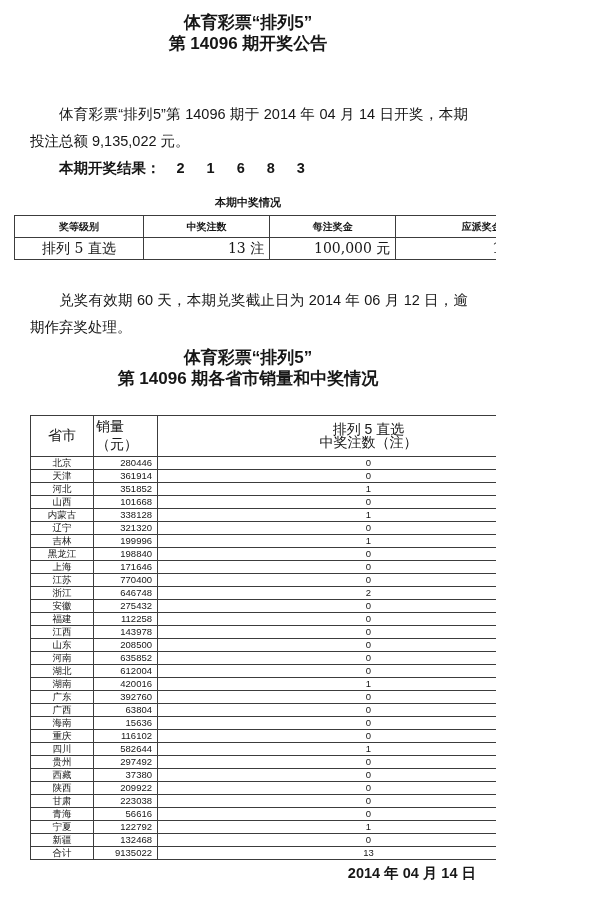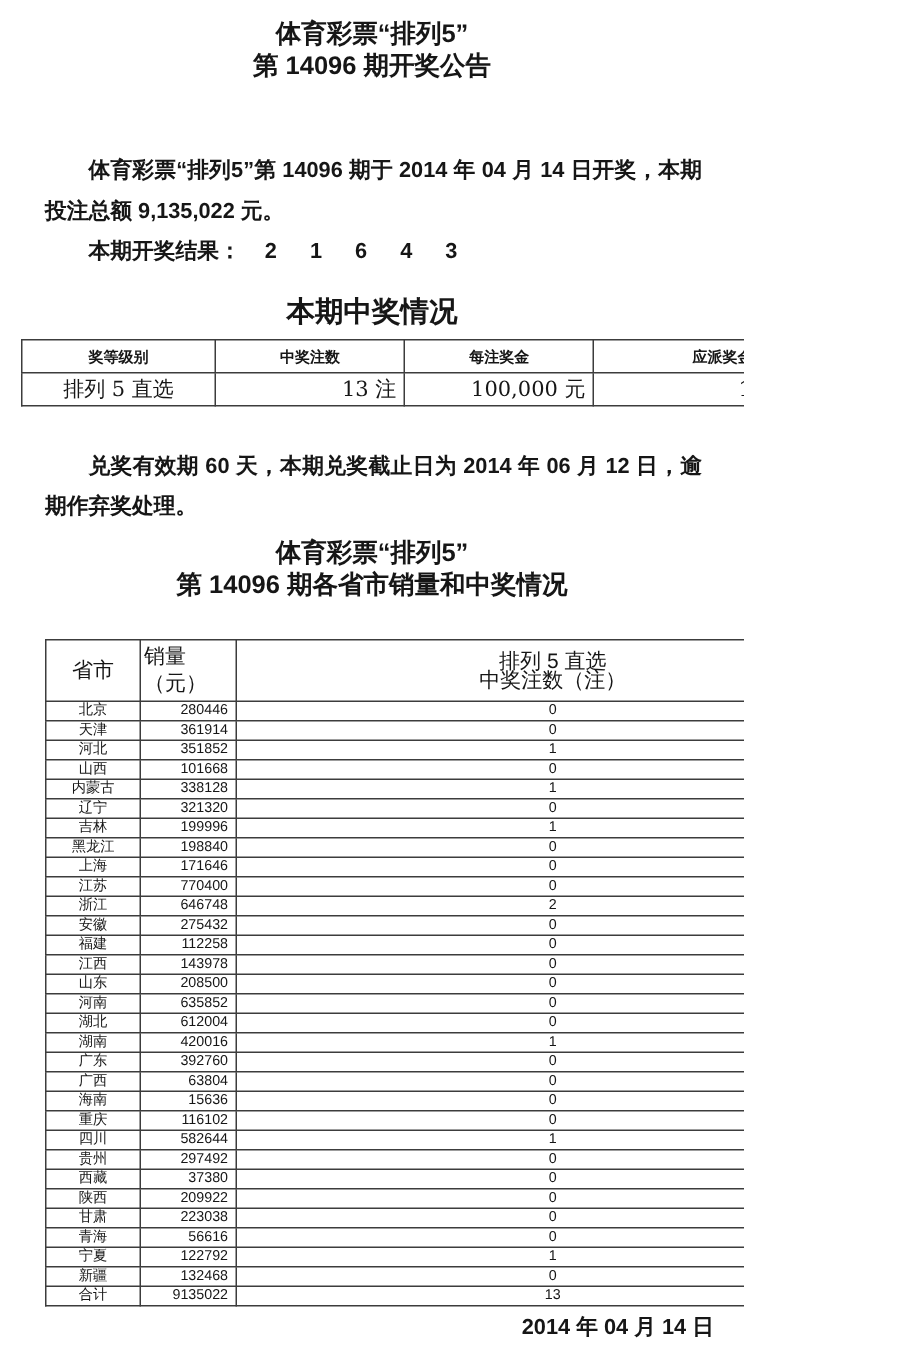--- a/index.html
+++ b/index.html
@@ -4,28 +4,28 @@
 <style>
   html, body { margin: 0; padding: 0; background: #ffffff; }
   .page {
     width: 496px; height: 902px; background: #ffffff; color: #161616;
     font-family: "Liberation Sans", sans-serif; overflow: hidden; position: relative;
   }
   .title { text-align: center; font-size: 17px; font-weight: 700; line-height: 21px; }
   .title-block1 { padding-top: 12px; }
   .title-block2 { margin-top: 6px; }
   .para {
-    margin: 0 28px 0 30px; font-size: 14.5px; font-weight: 700;
+    margin: 0 28px 0 30px; font-size: 14.5px; font-weight: 400;
     line-height: 27px; text-indent: 2em; text-align: justify;
   }
   .intro { margin-top: 47px; }
   .redeem { margin-top: 27px; }
   .result-line { margin: 0 28px 0 30px; font-size: 14.5px; font-weight: 700; line-height: 27px; text-indent: 2em; }
   .result-value { letter-spacing: 9px; margin-left: 16px; }
-  .tbl-caption { text-align: center; font-size: 19px; font-weight: 700; margin-top: 13px; margin-bottom: 5px; }
+  .tbl-caption { text-align: center; font-size: 11px; font-weight: 700; margin-top: 13px; margin-bottom: 5px; }
   table { border-collapse: collapse; table-layout: fixed; }
   .prize-table { width: 574px; margin-left: 14px; }
   .prize-table th {
     border: 1px solid #3c3c3c; font-size: 10px; font-weight: 700;
     height: 21px; text-align: center; padding: 0;
   }
   .prize-table td {
     border: 1px solid #3c3c3c; font-family: "DejaVu Serif", serif;
     font-size: 14px; font-weight: 400; height: 21px; padding: 0;
   }
@@ -53,21 +53,21 @@
 <div class="page">
 
   <div class="title-block1">
     <div class="title">体育彩票“排列5”</div>
     <div class="title">第 14096 期开奖公告</div>
   </div>
 
   <p class="para intro">体育彩票“排列5”第 14096 期于 2014 年 04 月 14 日开奖，本期投注总额 9,135,022 元。</p>
 
   <div class="result-line">
-    <span>本期开奖结果：</span><span class="result-value">2 1 6 4 3</span>
+    <span>本期开奖结果：</span><span class="result-value">2 1 6 8 3</span>
   </div>
 
   <div class="tbl-caption">本期中奖情况</div>
 
   <table class="prize-table">
     <thead>
       <tr>
         <th style="width:22.5%">奖等级别</th>
         <th style="width:22%">中奖注数</th>
         <th style="width:22%">每注奖金</th>

